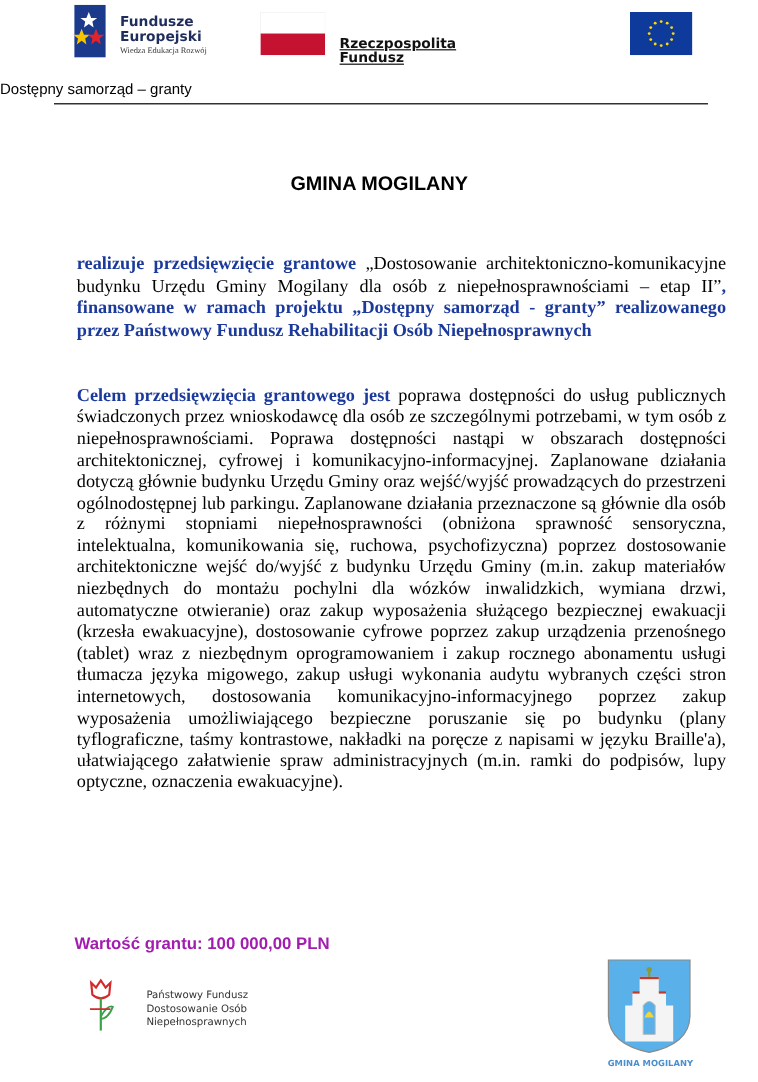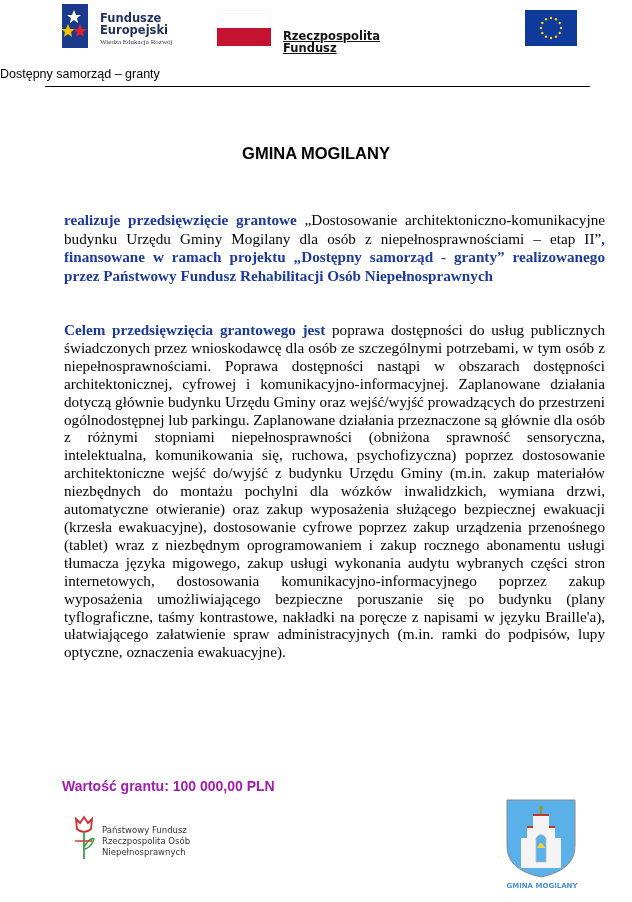--- a/index.html
+++ b/index.html
@@ -10,21 +10,21 @@
   .fe-sub { font-size:7px; color:#333; margin-top:2px;font-family:Liberation Serif, serif; }
   .rp-text { font-family:"DejaVu Sans", sans-serif; font-size:11.5px; font-weight:bold; line-height:12px; color:#111; }
   .ue-title { font-family:"DejaVu Sans", sans-serif; font-size:11px; font-weight:bold; color:#111; text-align:right; }
   .ue-sub { font-family:"DejaVu Sans", sans-serif; font-size:7px; color:#333; text-align:right; margin-top:3px; }
   .header-line { left:45px; width:545px; top:86px; height:0; border-top:1px solid #000; }
   .header-text { left:0; width:632px; top:67px; text-align:left; font-family:"Liberation Sans", sans-serif; font-size:12.5px; }
   .title { left:0; width:632px; top:144px; text-align:center; font-family:"Liberation Sans", sans-serif; font-weight:bold; font-size:16.5px; }
   .body-text { left:64px; width:541px; font-size:15.2px; line-height:18.6px; text-align:justify; }
   .blue { color:#1b3a9c; font-weight:bold; }
   .grant { left:62px; top:750px; font-family:"Liberation Sans", sans-serif; font-weight:bold; color:#a21caf; font-size:14px;margin-top:28px; }
-  .pfron-text { font-family:"DejaVu Sans", sans-serif; font-size:8.5px; line-height:11px; color:#333; }
+  .pfron-text { font-family:"DejaVu Sans", sans-serif; font-size:8.5px; line-height:11px; color:#333;margin-left:20px; }
   .gm-label { font-family:"DejaVu Sans", sans-serif; font-size:7px; font-weight:bold; color:#4a8fd0; }
 </style>
 </head>
 <body>
 
 <div class="abs" style="left:60px; top:4px;">
   <svg class="abs" style="left:0; top:0;" width="30" height="44" viewBox="0 0 30 44">
     <rect x="2" y="0" width="26" height="44" fill="#1b3a8c"></rect>
     <polygon points="14,6 16,11 21,11 17,14 18,19 14,16 10,19 11,14 7,11 12,11" fill="#fff"></polygon>
     <polygon points="8,20 10,25 15,25 11,28 12,33 8,30 4,33 5,28 1,25 6,25" fill="#f6c500"></polygon>
@@ -85,21 +85,21 @@
 
 <div class="abs" style="left:72px; top:815px;">
   <svg class="abs" style="left:0; top:0;" width="24" height="44" viewBox="0 0 24 44">
     <path d="M4,4 L8,8 L12,2 L16,8 L20,4 L19,14 Q12,20 5,14 Z" fill="none" stroke="#d42a2a" stroke-width="1.8"></path>
     <path d="M12,17 L12,44" stroke="#3aa04a" stroke-width="1.8"></path>
     <path d="M12,32 Q18,22 22,24 Q18,34 12,34" fill="none" stroke="#3aa04a" stroke-width="1.6"></path>
     <path d="M3,26 L20,26" stroke="#d42a2a" stroke-width="1.4"></path>
   </svg>
   <div class="abs pfron-text" style="left:30px; top:10px; width:120px;">
     <div>Państwowy Fundusz</div>
-    <div>Rzeczpospolita Osób</div>
+    <div>Dostosowanie Osób</div>
     <div>Niepełnosprawnych</div>
   </div>
 </div>
 
 <div class="abs" style="left:497px; top:798px; width:90px; height:100px;">
   <svg class="abs" style="left:8px; top:0;" width="72" height="80" viewBox="0 0 72 80">
     <path d="M2,2 L70,2 L70,48 Q70,72 36,79 Q2,72 2,48 Z" fill="#5ab0e8" stroke="#8a8a8a" stroke-width="1"></path>
     <path d="M16,70 L16,40 L22,40 L22,28 L28,28 L28,16 L44,16 L44,28 L50,28 L50,40 L56,40 L56,70 Z" fill="#f4f4f4"></path>
     <rect x="22" y="28" width="6" height="2" fill="#c0392b"></rect>
     <rect x="44" y="28" width="6" height="2" fill="#c0392b"></rect>

